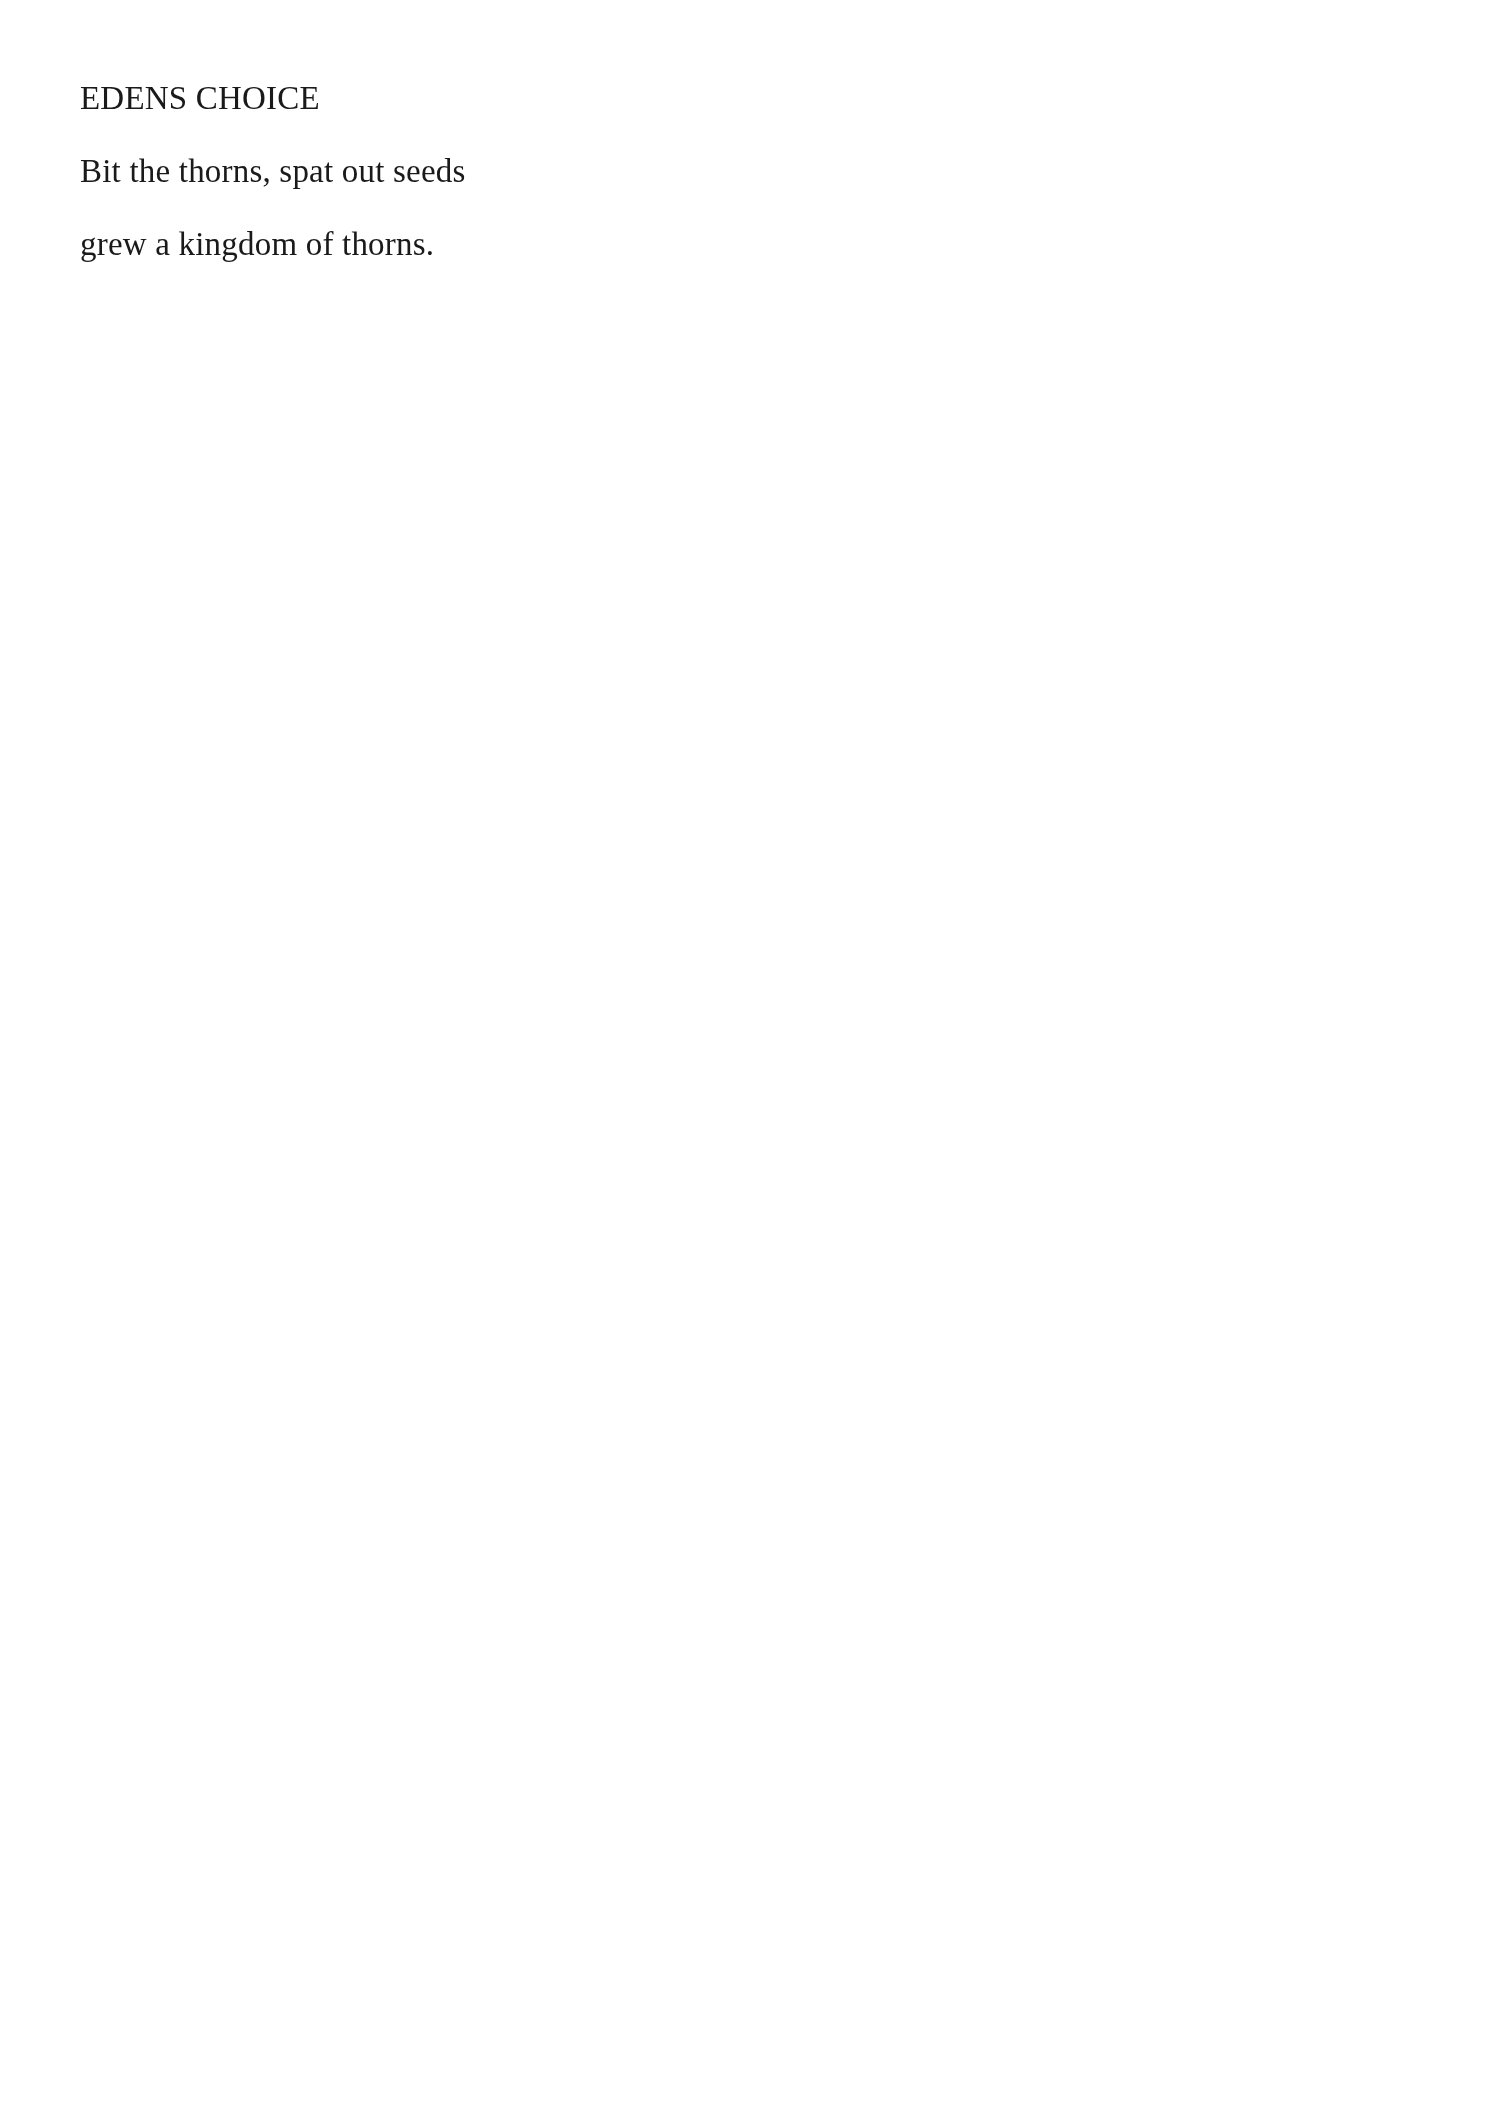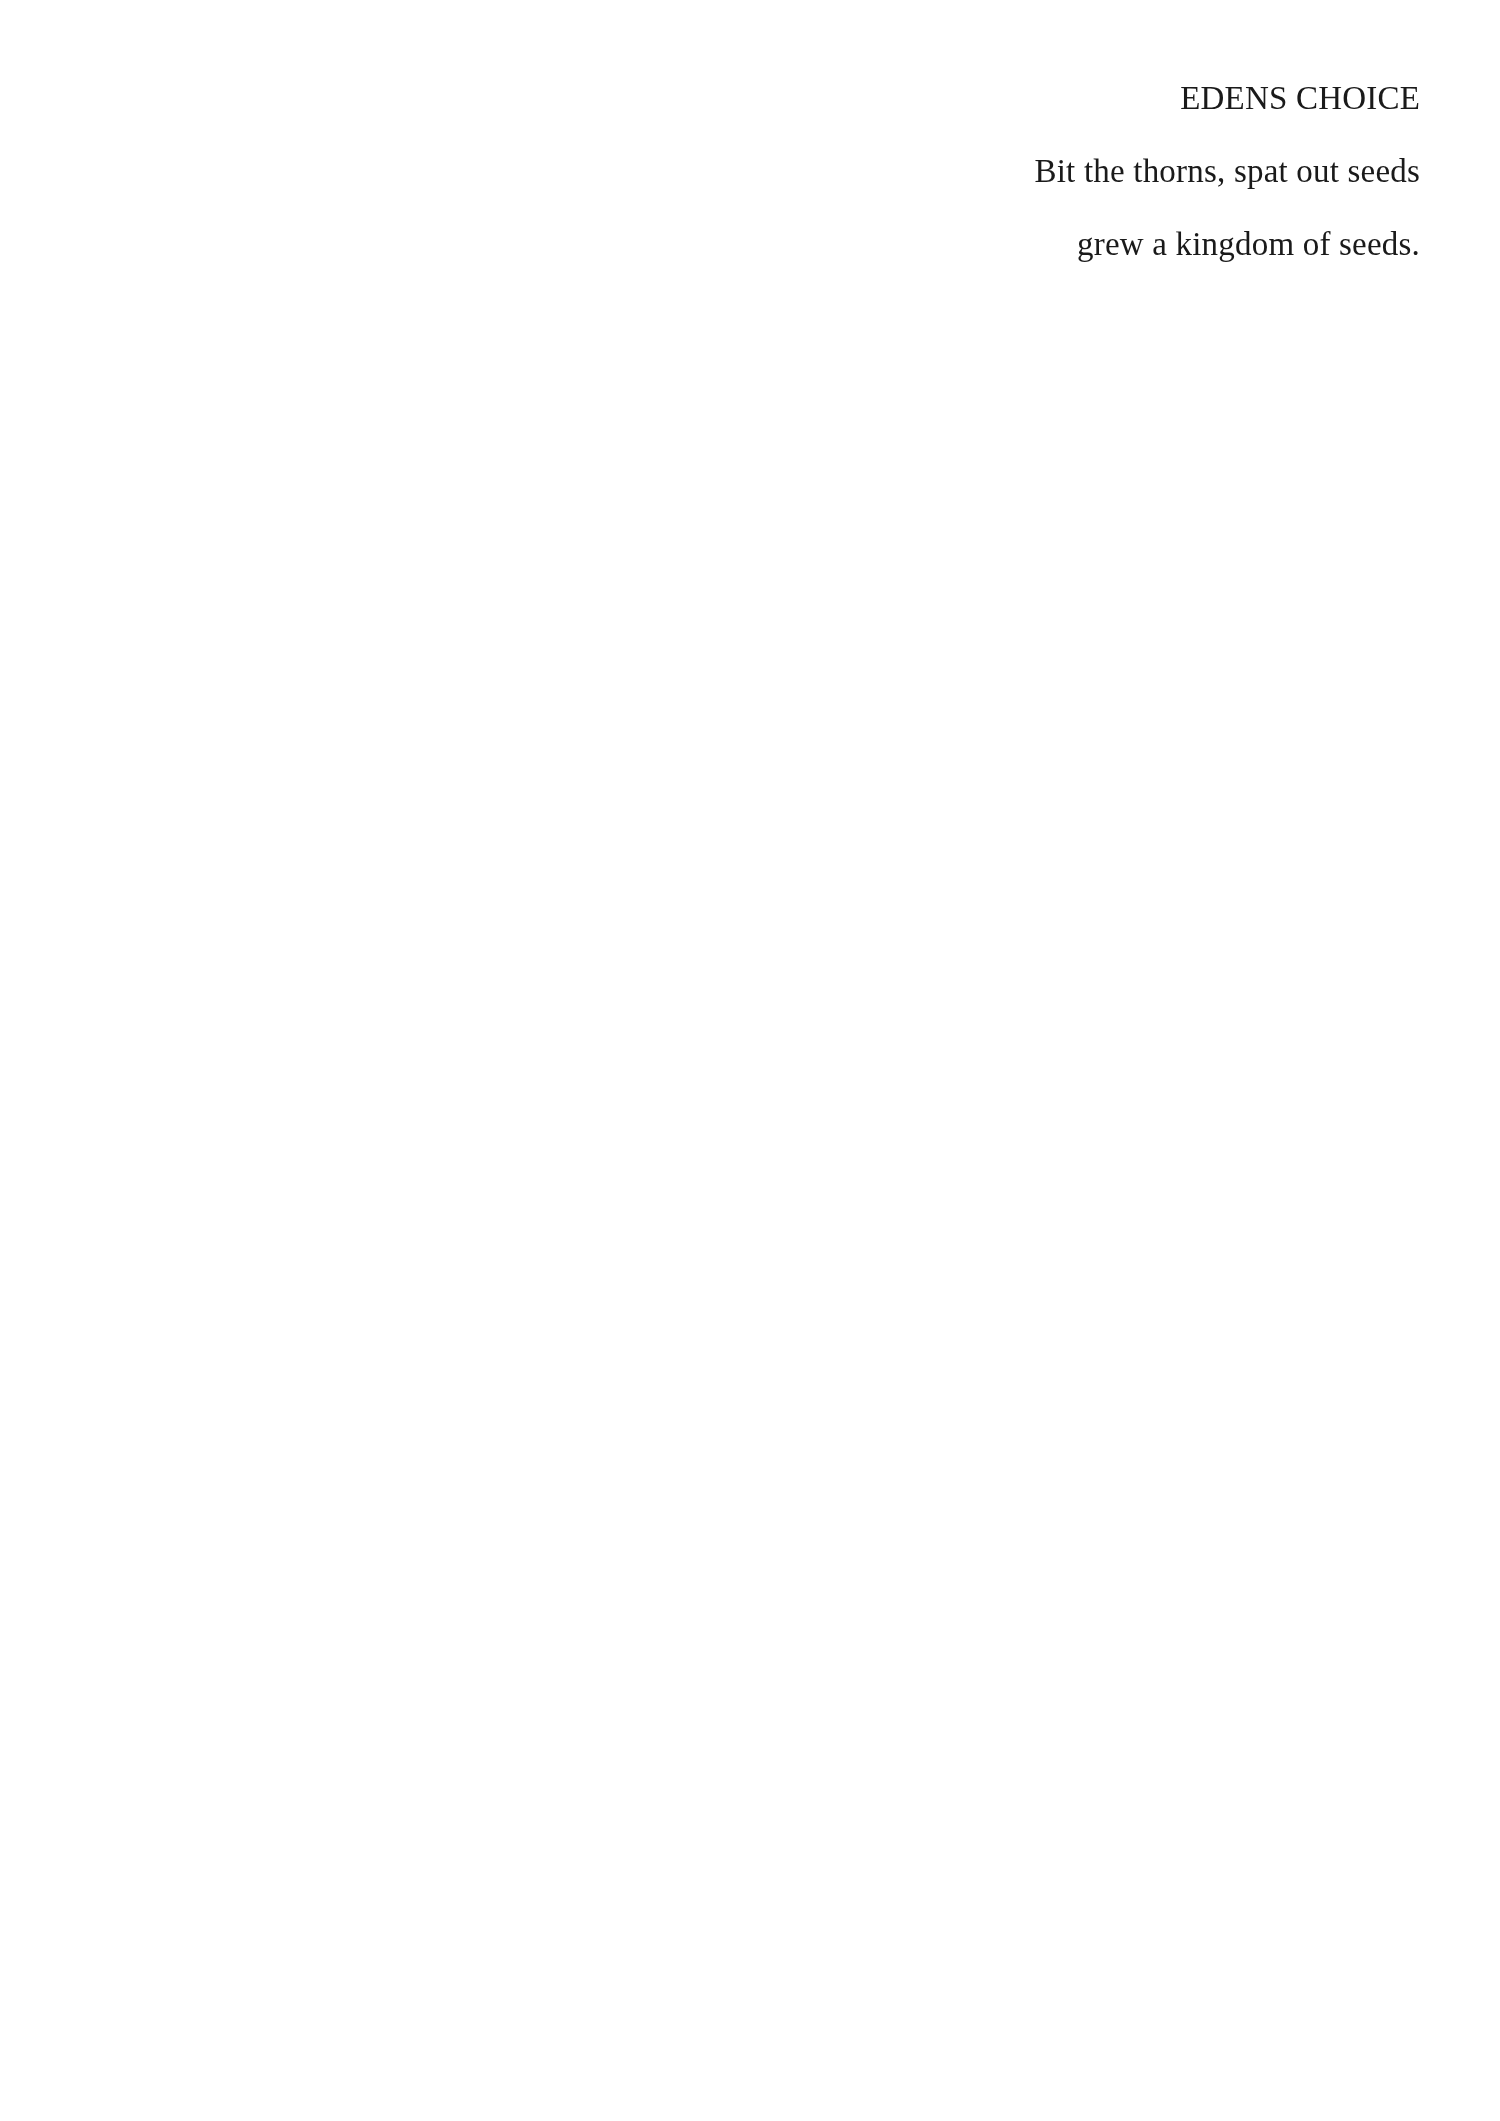--- a/index.html
+++ b/index.html
@@ -12,40 +12,39 @@
   .page {
     position: relative;
     width: 1500px;
     height: 2121px;
     background: #ffffff;
     overflow: hidden;
     box-sizing: border-box;
     padding: 62px 80px 0 80px;
     font-family: "Liberation Serif", "DejaVu Serif", serif;
     color: #1a1a1a;
-    text-align: right;
   }
   .line {
     margin: 0;
     font-size: 33px;
     line-height: 73px;
     white-space: pre;
     letter-spacing: 0.2px;
   }
   .stanza-gap {
     height: 73px;
   }
 </style>
 </head>
 <body>
 
 <div class="page">
 
   <section>
     <p class="line">EDENS CHOICE</p>
     <p class="line">Bit the thorns, spat out seeds</p>
-    <p class="line">grew a kingdom of seeds.</p>
+    <p class="line">grew a kingdom of thorns.</p>
   </section>
 
   <div class="stanza-gap"></div>
 
 
 </div>
 
 </body></html>

